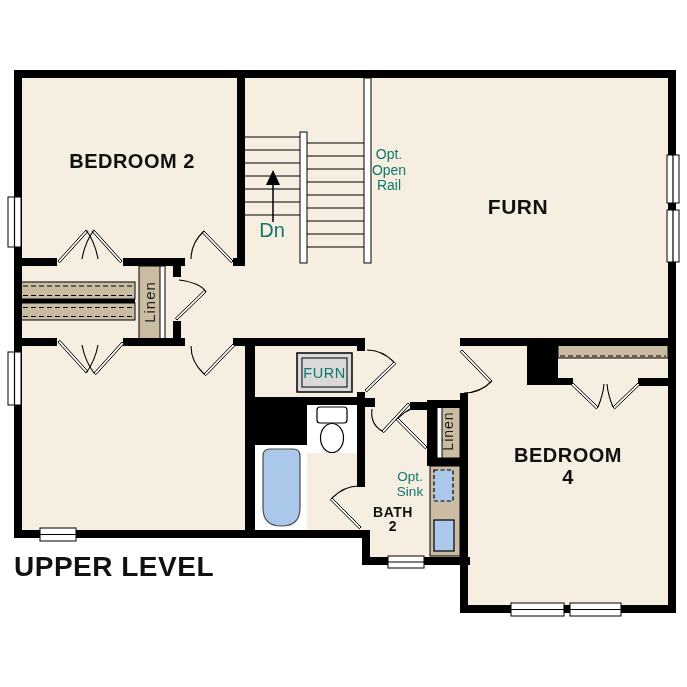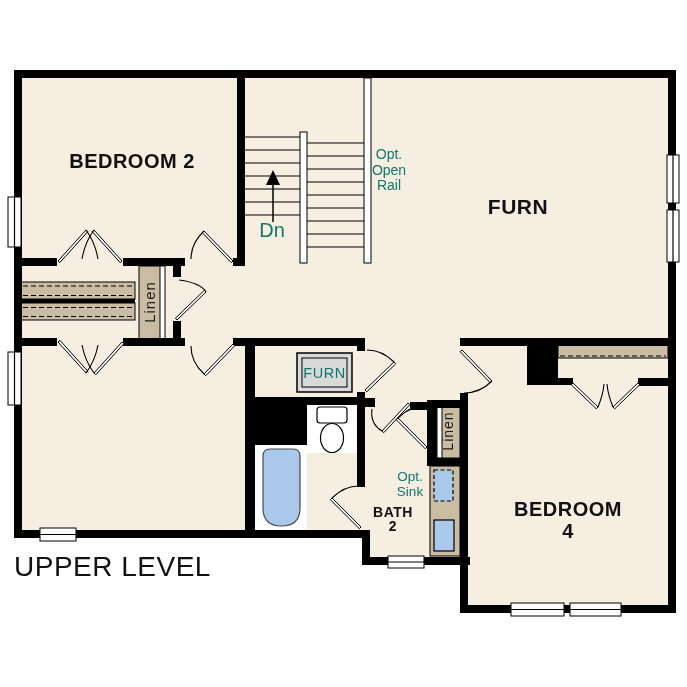--- a/index.html
+++ b/index.html
@@ -24,21 +24,21 @@
   .room{font-weight:bold;font-size:20px;letter-spacing:.5px;color:#111;}
   .loft{font-size:21px;}
   .bath{font-size:14px;line-height:1.0;}
   .ann{font-size:14px;color:#0f766e;}
   .dn{font-size:20px;}
   .furn{font-size:14.5px;letter-spacing:.5px;}
   .optsink{font-size:13.5px;}
   .rot{transform:translate(-50%,-50%) rotate(-90deg);font-size:15px;letter-spacing:1px;}
   .title{
     position:absolute;left:14px;top:551px;transform:none;text-align:center;
-    font-weight:normal;font-size:28px;letter-spacing:.5px;color:#111;
+    font-weight:bold;font-size:28px;letter-spacing:.5px;color:#111;
   }
 </style>
 </head>
 <body>
 
 <div class="stage">
   <svg width="687" height="687" viewBox="0 0 687 687">
 
     <g>
       <rect class="floor" x="14" y="70" width="662" height="468"></rect>
@@ -206,21 +206,21 @@
     </g>
 
     <g>
       <rect x="297" y="353" width="55" height="39" fill="var(--gray,#d9d9d9)" stroke="#000" stroke-width="1.5"></rect>
       <rect x="302" y="358" width="45" height="29" fill="none" stroke="#000" stroke-width="1"></rect>
     </g>
   </svg>
 
   <div class="label room" style="left:132px;top:161px">BEDROOM 2</div>
   <div class="label room loft" style="left:518px;top:207px">FURN</div>
-  <div class="label room" style="left:568px;top:520px">BEDROOM 4</div>
+  <div class="label room" style="left:568px;top:466px">BEDROOM 4</div>
   <div class="label room bath" style="left:393px;top:519px">BATH
 2</div>
   <div class="label ann" style="left:389px;top:171px">Opt.
 Open
 Rail</div>
   <div class="label ann dn" style="left:272px;top:230px">Dn</div>
   <div class="label rot" style="left:150px;top:302px">Linen</div>
   <div class="label rot" style="left:449px;top:431px;font-size:14px">Linen</div>
   <div class="label ann furn" style="left:324.5px;top:372.5px">FURN</div>
   <div class="label ann optsink" style="left:410px;top:484px">Opt.

